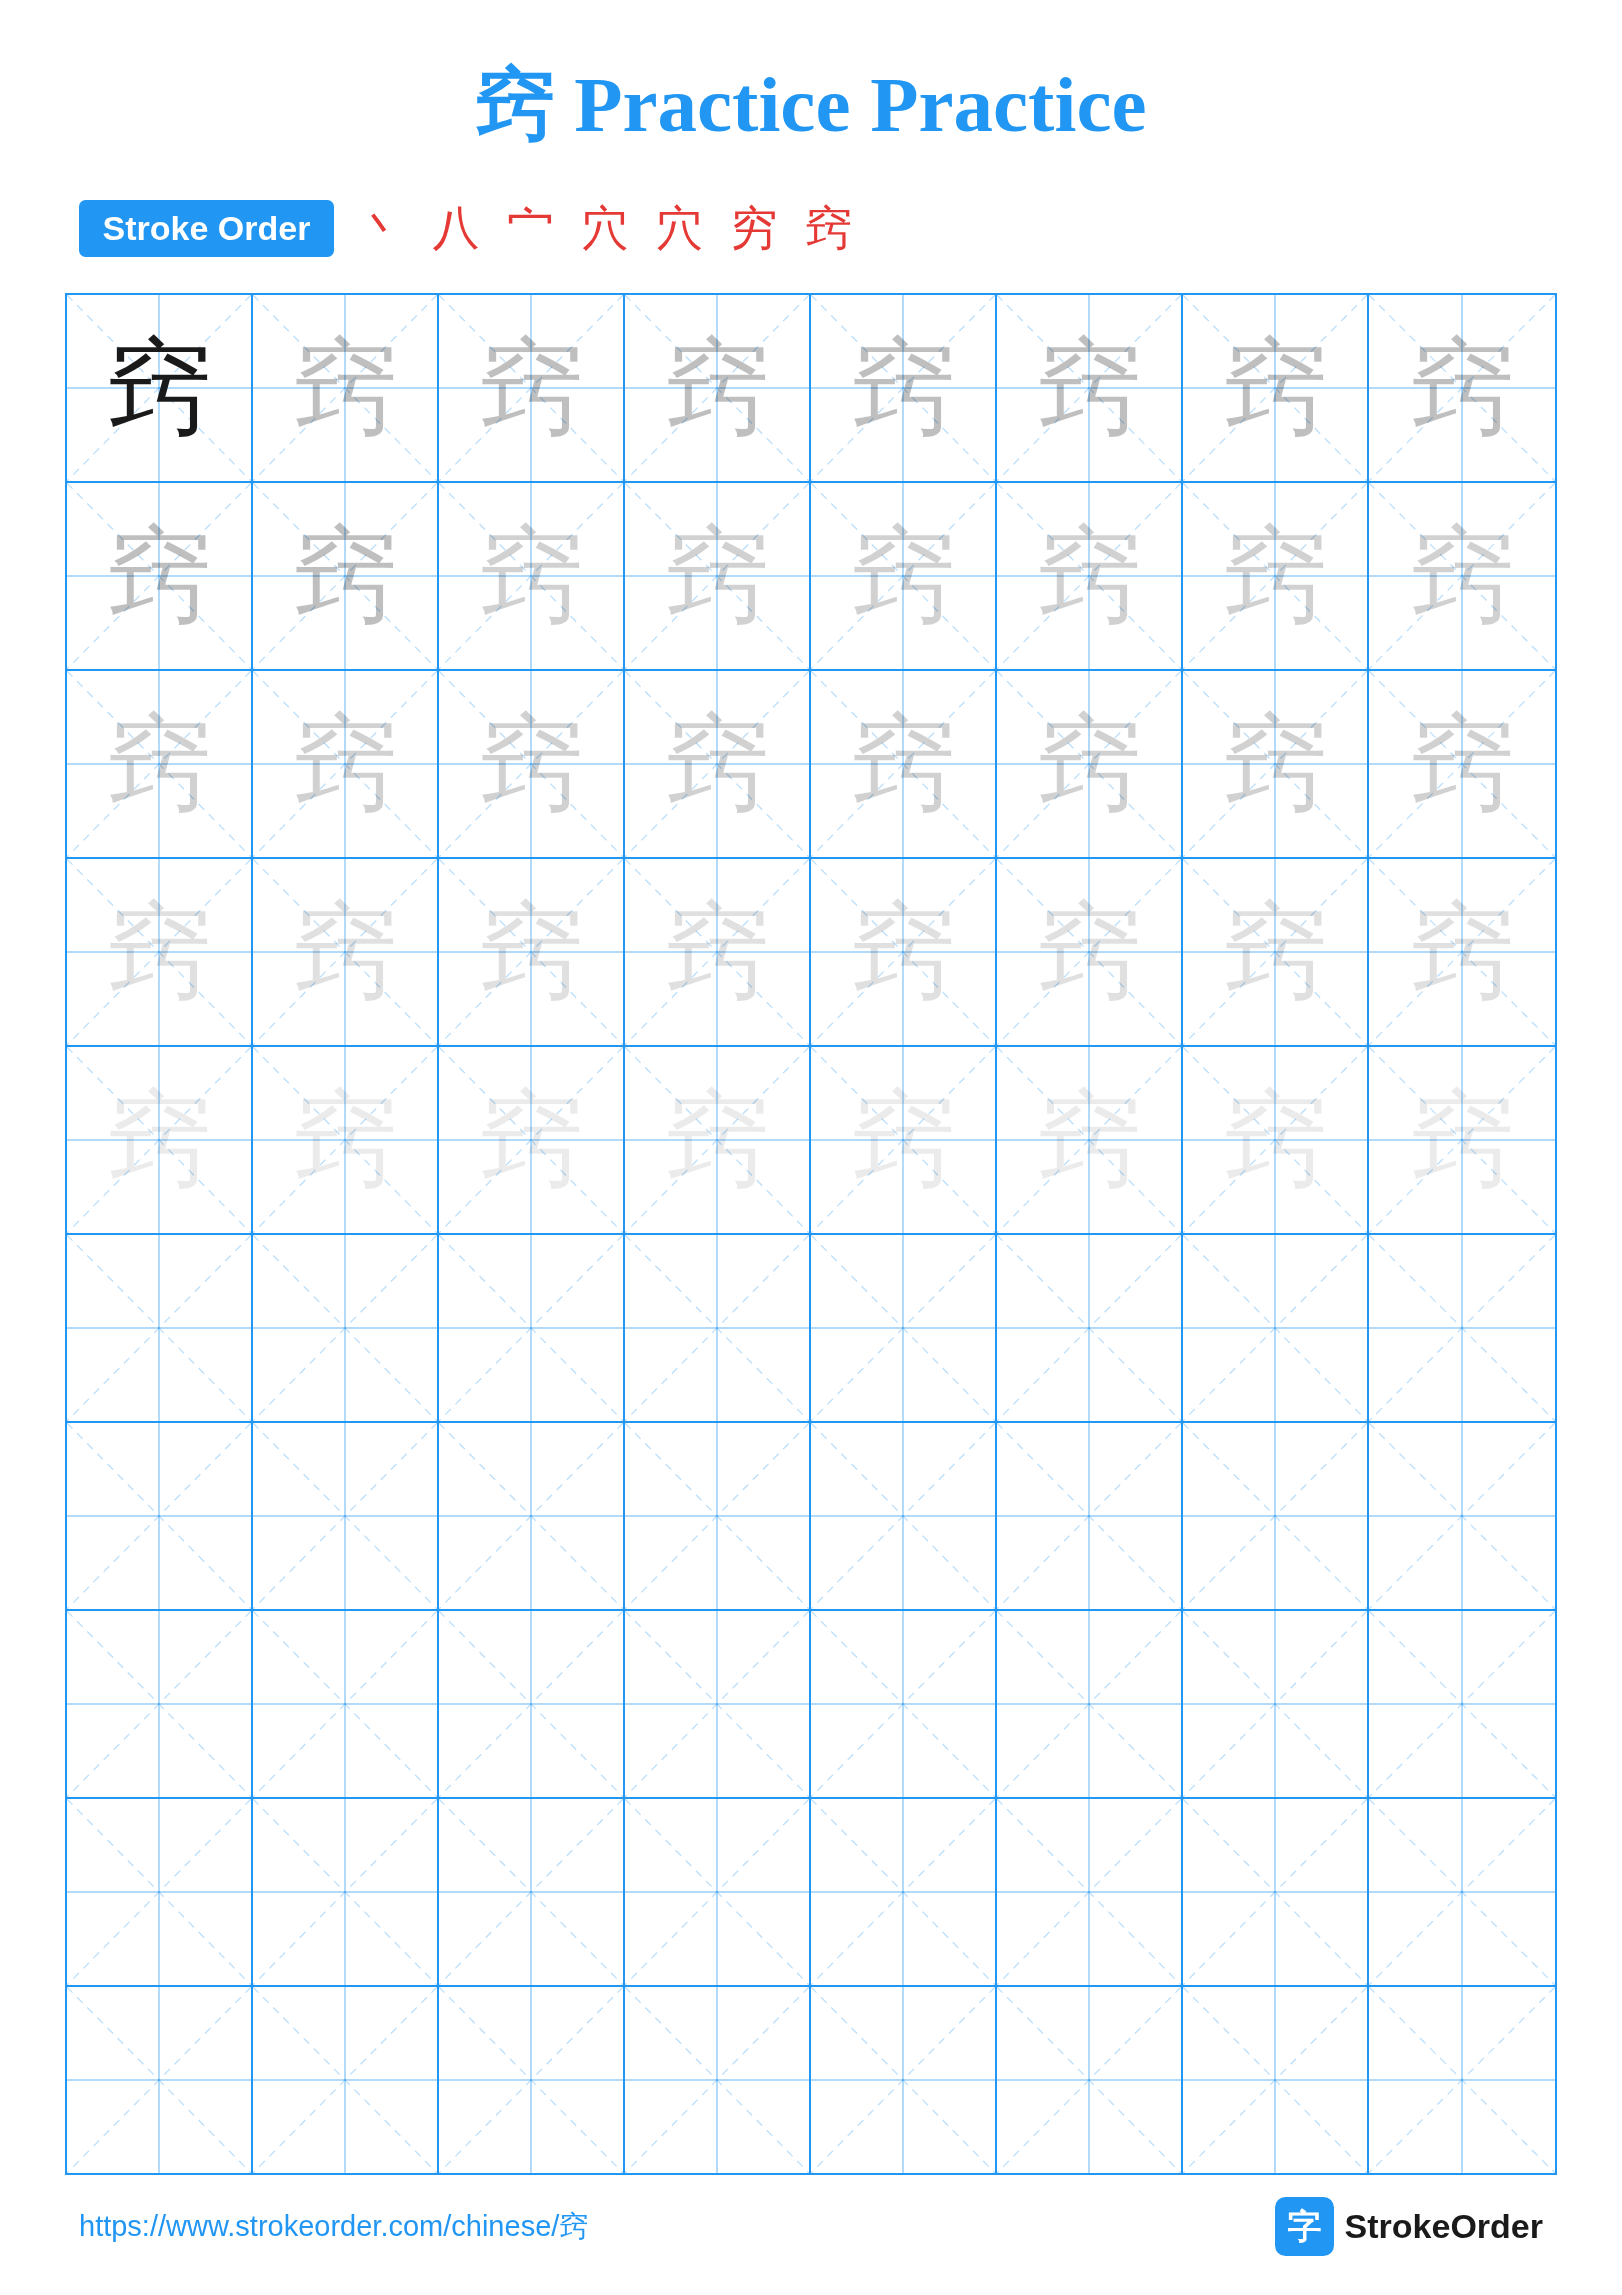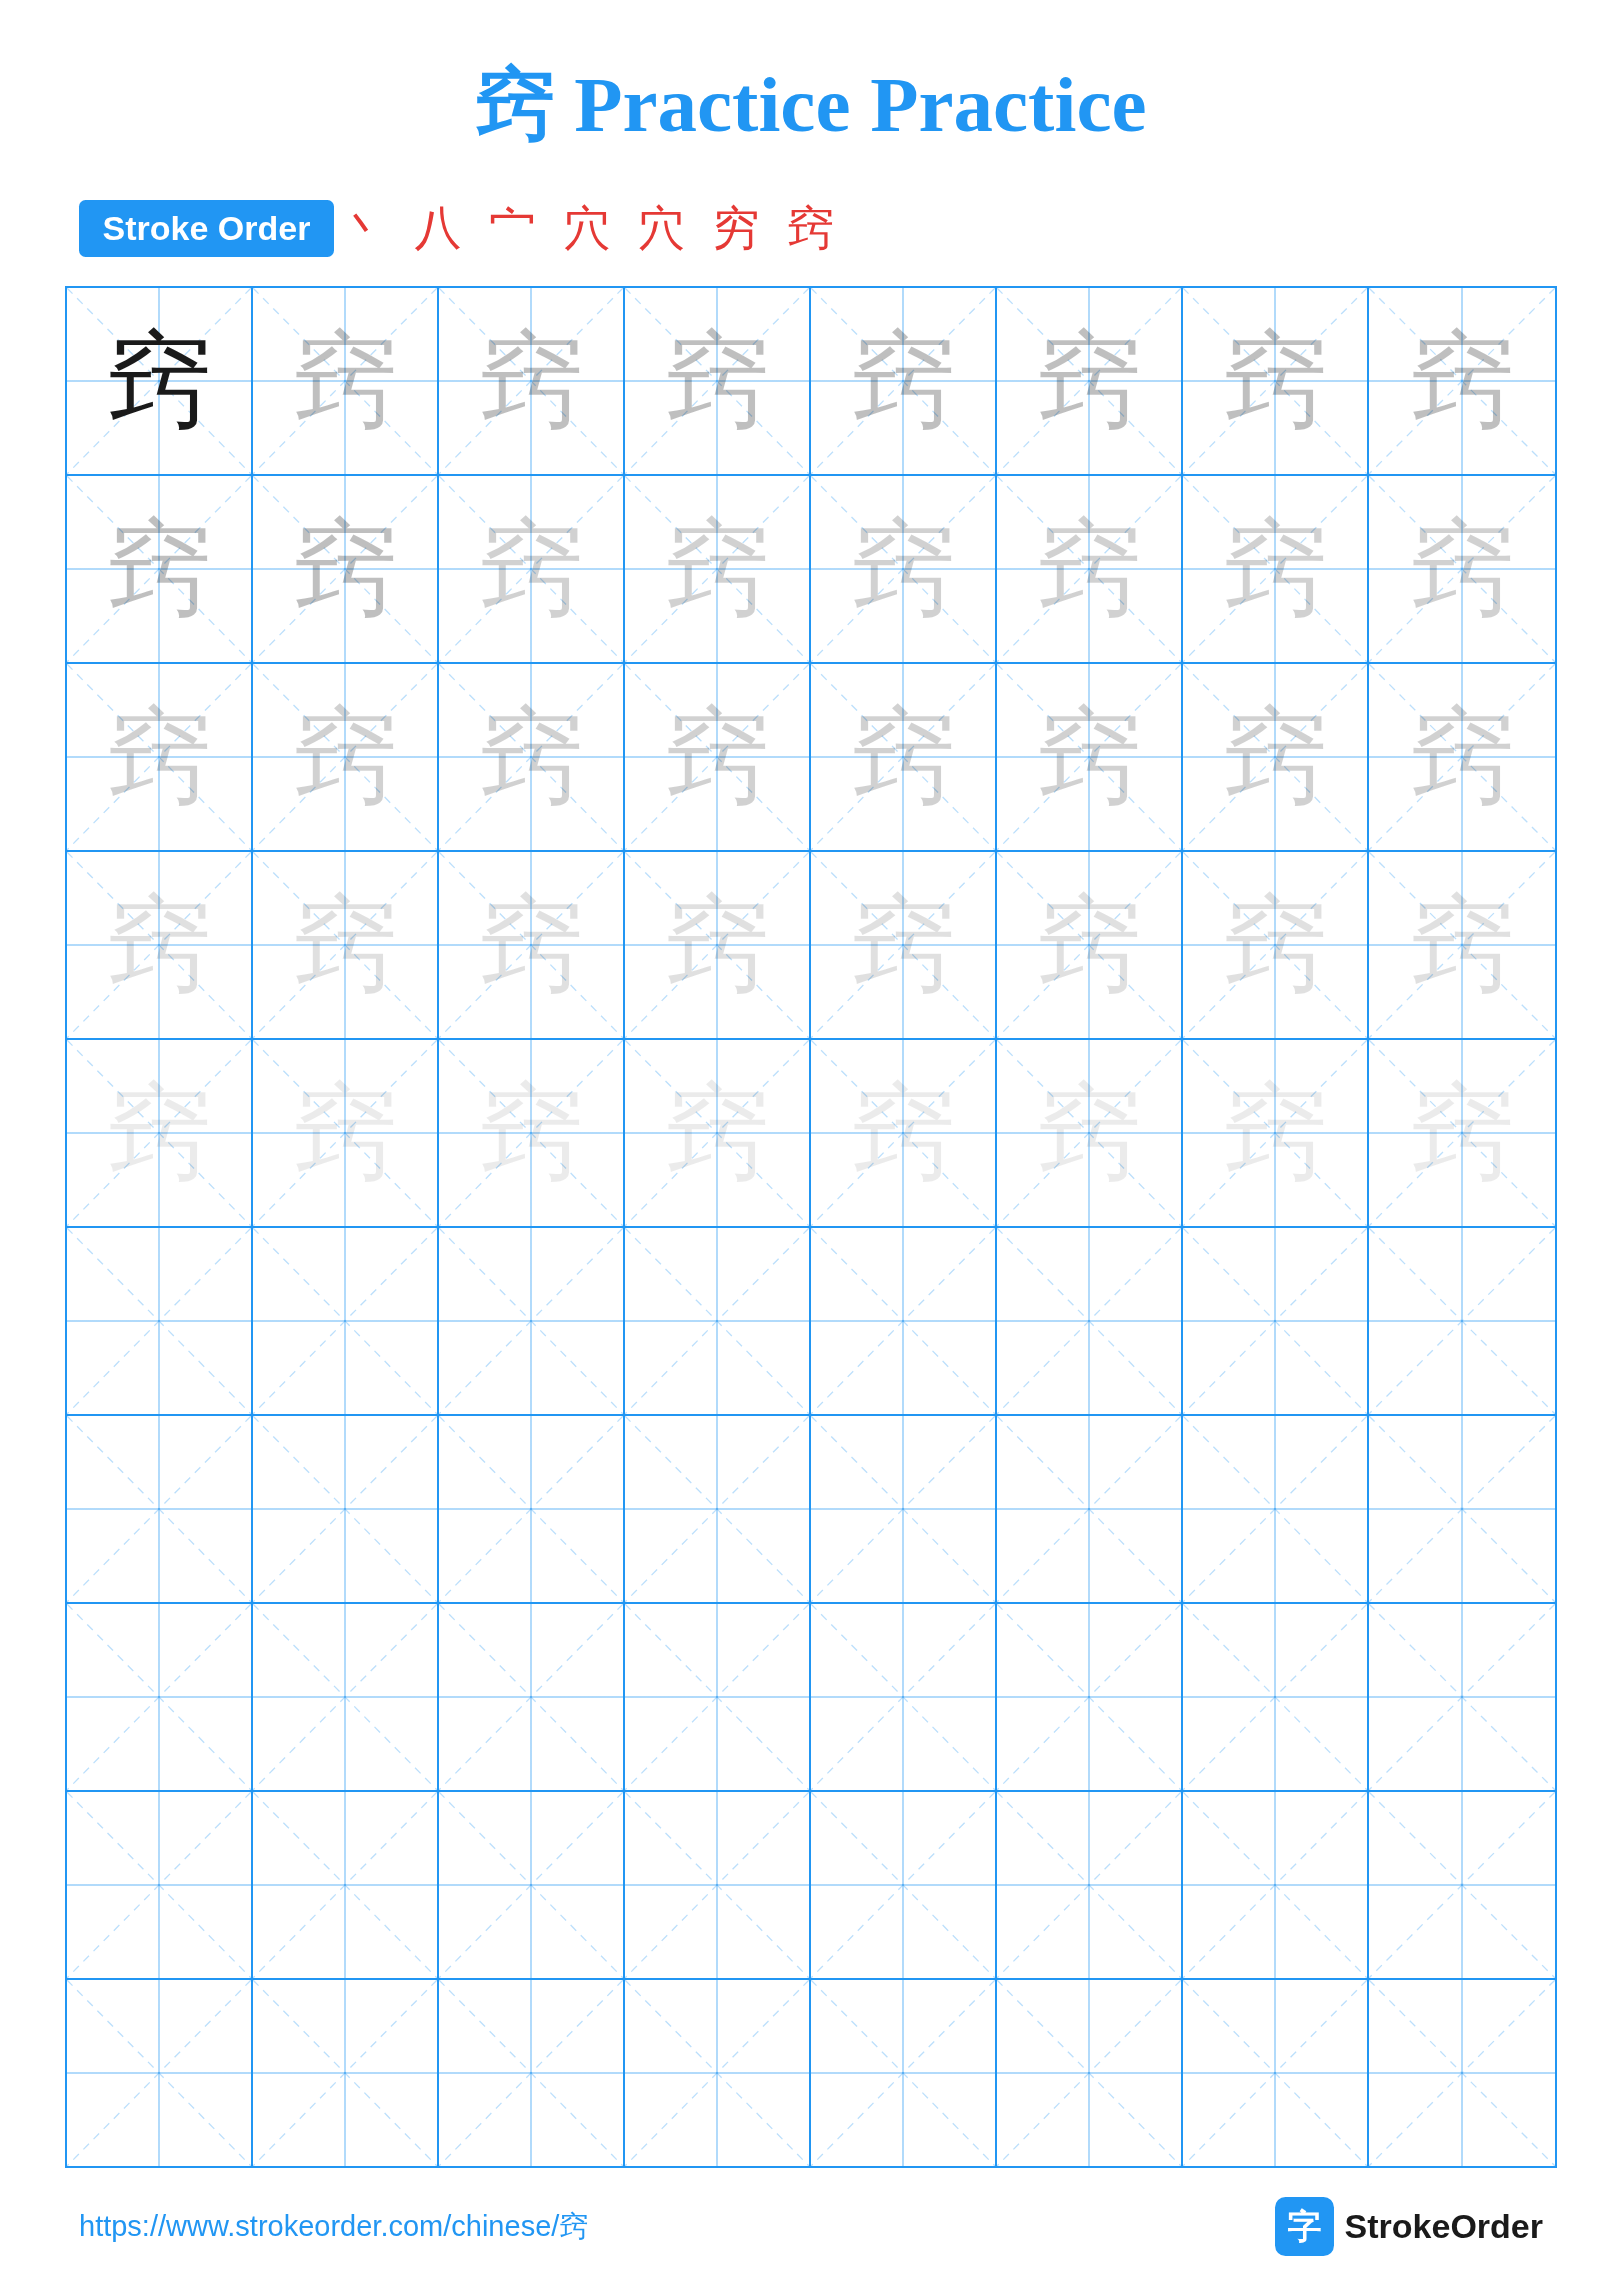--- a/index.html
+++ b/index.html
@@ -19,22 +19,22 @@
       font-size: 79px;
       font-weight: bold;
       color: #2196F3;
       font-family: serif;
     }
 
     .stroke-order-row {
       display: flex;
       align-items: center;
       padding-left: 79px;
-      margin-bottom: 26px;
-      gap: 6px;
+      margin-bottom: 33px;
+      gap: 24px;
     }
 
     .stroke-order-badge {
       background: #2196F3;
       color: white;
       font-size: 34px;
       padding: 9.2px 23.6px;
       border-radius: 6.5px;
       font-family: sans-serif;
       font-weight: bold;

